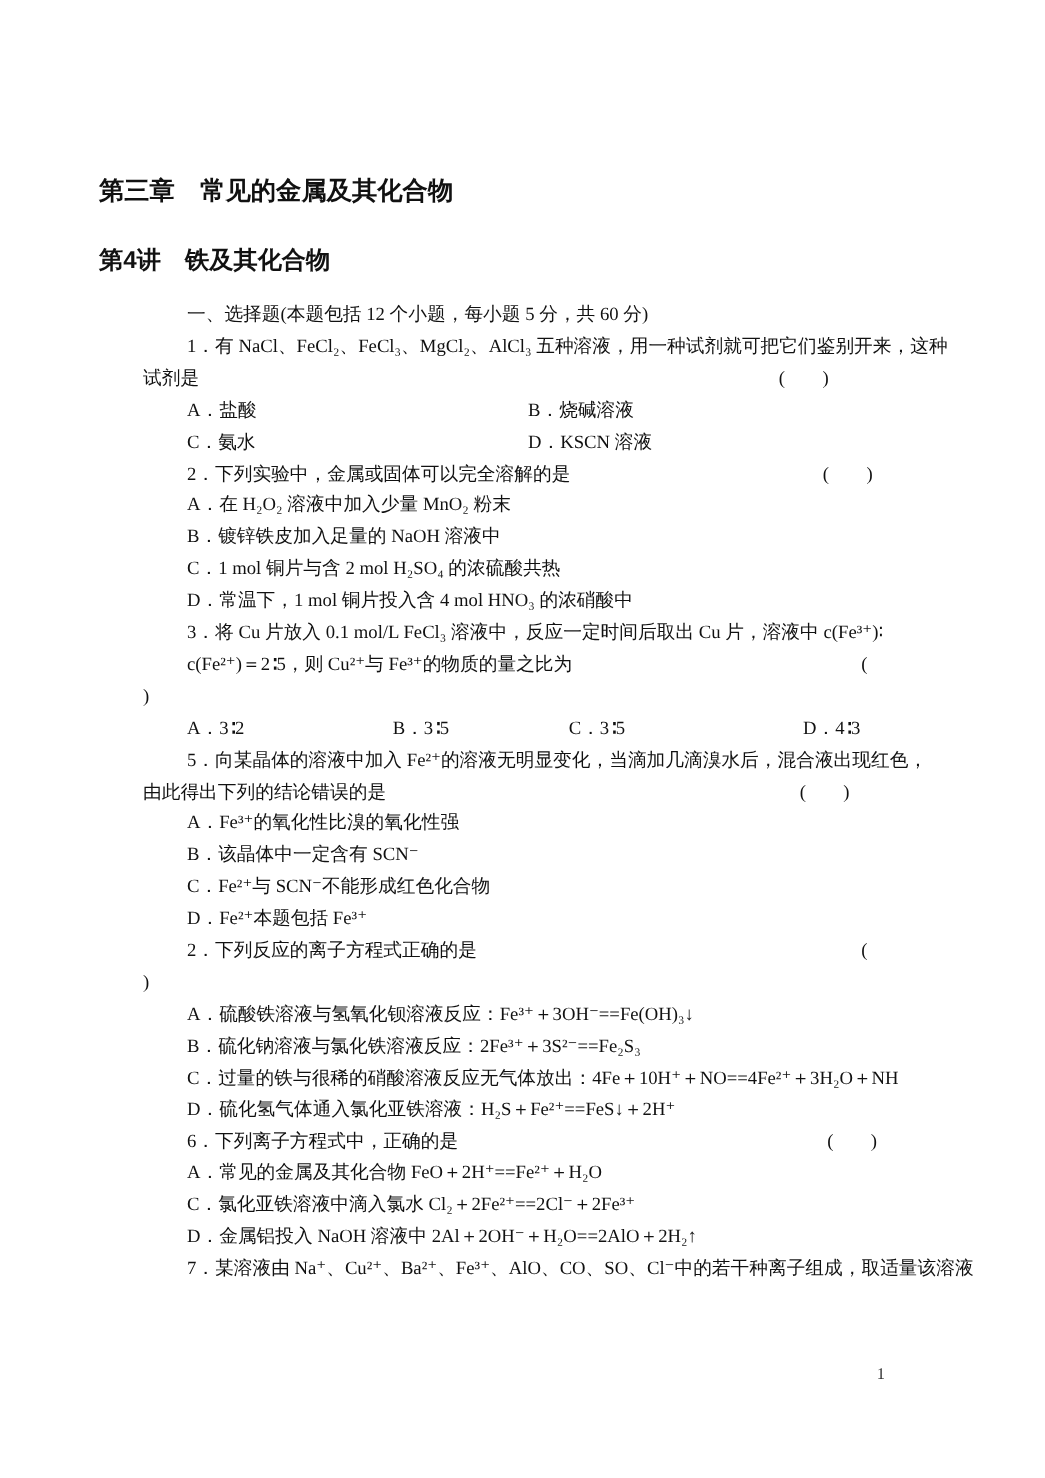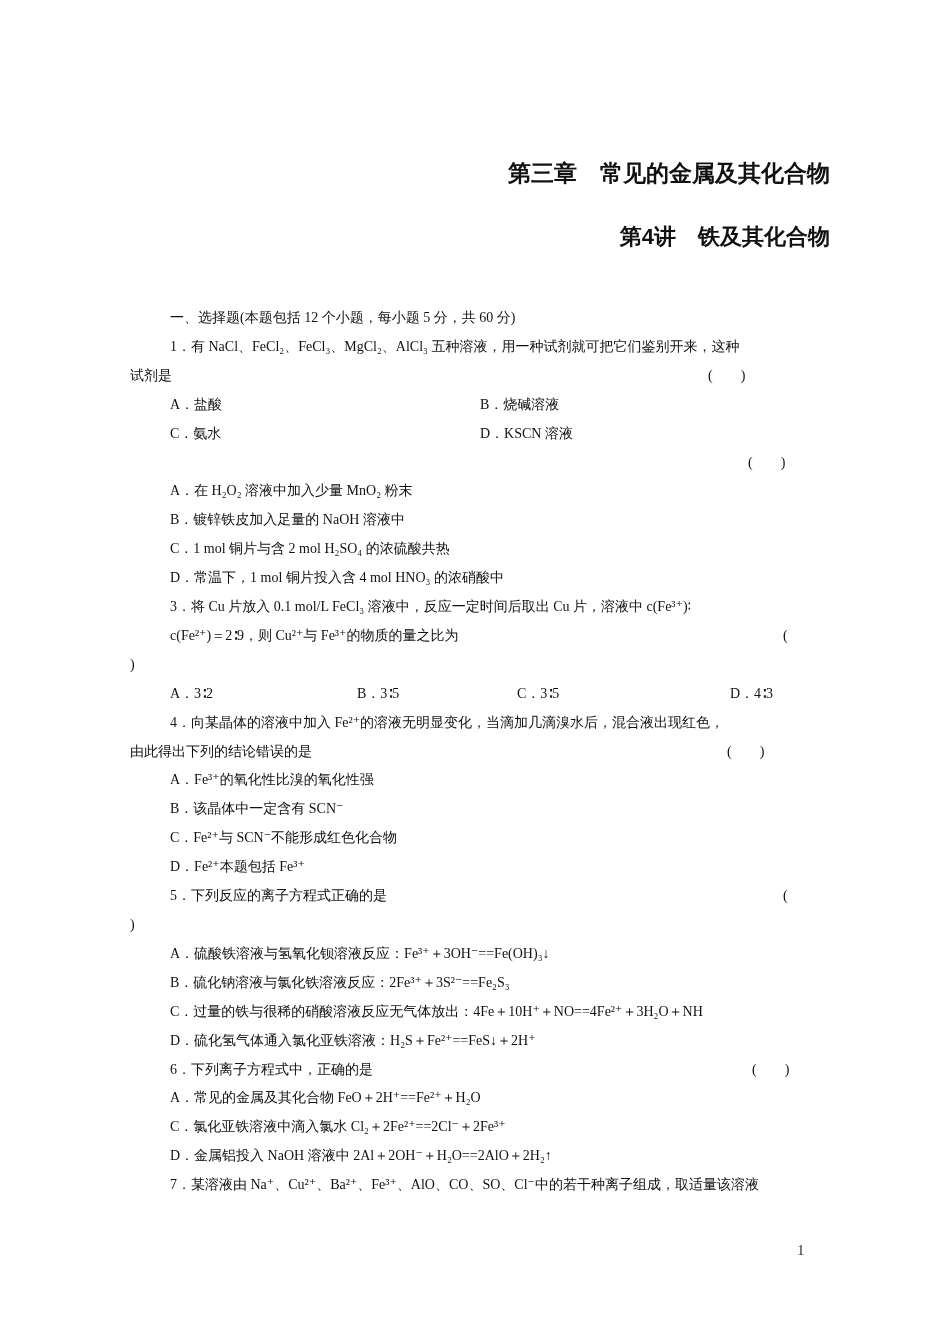--- a/index.html
+++ b/index.html
@@ -11,40 +11,40 @@
     position:relative;
     overflow:hidden;
   }
   .content{
     position:absolute;
     left:130px;top:158px;
     width:740px;
   }
   .title-wrap{
     width:740px;
-    text-align:right;
+    text-align:left;
     transform:translateX(-40px);
   }
   .chapter-title{
     font-size:23px;
     font-weight:bold;
     font-family:"Liberation Sans","DejaVu Sans",sans-serif;
     line-height:30px;
     margin:0;
   }
   .lecture-title{
     font-size:22px;
     font-weight:bold;
     font-family:"Liberation Sans","DejaVu Sans",sans-serif;
     line-height:30px;
     margin:34px 0 0 0;
   }
   .body-text{
-    margin-top:52px;
-    font-size:14px;
+    margin-top:20px;
+    font-size:17px;
     line-height:28.9px;
   }
   .line{
     position:relative;
     white-space:nowrap;
     min-height:28.9px;
   }
   .indent{padding-left:40px;}
   .bracket{
     position:absolute;
@@ -84,52 +84,53 @@
     <div class="line opts">
       <span class="cell" style="left:40px">A．盐酸</span>
       <span class="cell" style="left:350px">B．烧碱溶液</span>
     </div>
     <div class="line opts">
       <span class="cell" style="left:40px">C．氨水</span>
       <span class="cell" style="left:350px">D．KSCN 溶液</span>
     </div>
 
     <div class="line indent">
+      <span>2．下列实验中，金属或固体可以完全溶解的是</span>
       <span class="bracket" style="left:618px">(　　)</span>
     </div>
     <div class="line indent">A．在 H₂O₂ 溶液中加入少量 MnO₂ 粉末</div>
     <div class="line indent">B．镀锌铁皮加入足量的 NaOH 溶液中</div>
     <div class="line indent">C．1 mol 铜片与含 2 mol H₂SO₄ 的浓硫酸共热</div>
     <div class="line indent">D．常温下，1 mol 铜片投入含 4 mol HNO₃ 的浓硝酸中</div>
 
     <div class="line indent">3．将 Cu 片放入 0.1 mol/L FeCl₃ 溶液中，反应一定时间后取出 Cu 片，溶液中 c(Fe³⁺)∶</div>
     <div class="line indent">
-      <span>c(Fe²⁺)＝2∶9，则 Cu²⁺与 Fe³⁺的物质的量之比为</span>
+      <span>c(Fe²⁺)＝2∶5，则 Cu²⁺与 Fe³⁺的物质的量之比为</span>
       <span class="bracket" style="left:653px">(</span>
     </div>
     <div class="line">)</div>
     <div class="line opts">
       <span class="cell" style="left:40px">A．3∶2</span>
       <span class="cell" style="left:227px">B．3∶5</span>
       <span class="cell" style="left:387px">C．3∶5</span>
       <span class="cell" style="left:600px">D．4∶3</span>
     </div>
 
-    <div class="line indent">4．向某晶体的溶液中加入 Fe²⁺的溶液无明显变化，当滴加几滴溴水后，混合液出现红色，</div>
+    <div class="line indent">5．向某晶体的溶液中加入 Fe²⁺的溶液无明显变化，当滴加几滴溴水后，混合液出现红色，</div>
     <div class="line">
       <span>由此得出下列的结论错误的是</span>
       <span class="bracket" style="left:597px">(　　)</span>
     </div>
     <div class="line indent">A．Fe³⁺的氧化性比溴的氧化性强</div>
     <div class="line indent">B．该晶体中一定含有 SCN⁻</div>
     <div class="line indent">C．Fe²⁺与 SCN⁻不能形成红色化合物</div>
     <div class="line indent">D．Fe²⁺本题包括 Fe³⁺</div>
 
     <div class="line indent">
-      <span>5．下列反应的离子方程式正确的是</span>
+      <span>2．下列反应的离子方程式正确的是</span>
       <span class="bracket" style="left:653px">(</span>
     </div>
     <div class="line">)</div>
     <div class="line indent">A．硫酸铁溶液与氢氧化钡溶液反应：Fe³⁺＋3OH⁻==Fe(OH)₃↓</div>
     <div class="line indent">B．硫化钠溶液与氯化铁溶液反应：2Fe³⁺＋3S²⁻==Fe₂S₃</div>
     <div class="line indent">C．过量的铁与很稀的硝酸溶液反应无气体放出：4Fe＋10H⁺＋NO==4Fe²⁺＋3H₂O＋NH</div>
     <div class="line indent">D．硫化氢气体通入氯化亚铁溶液：H₂S＋Fe²⁺==FeS↓＋2H⁺</div>
 
     <div class="line indent">
       <span>6．下列离子方程式中，正确的是</span>

